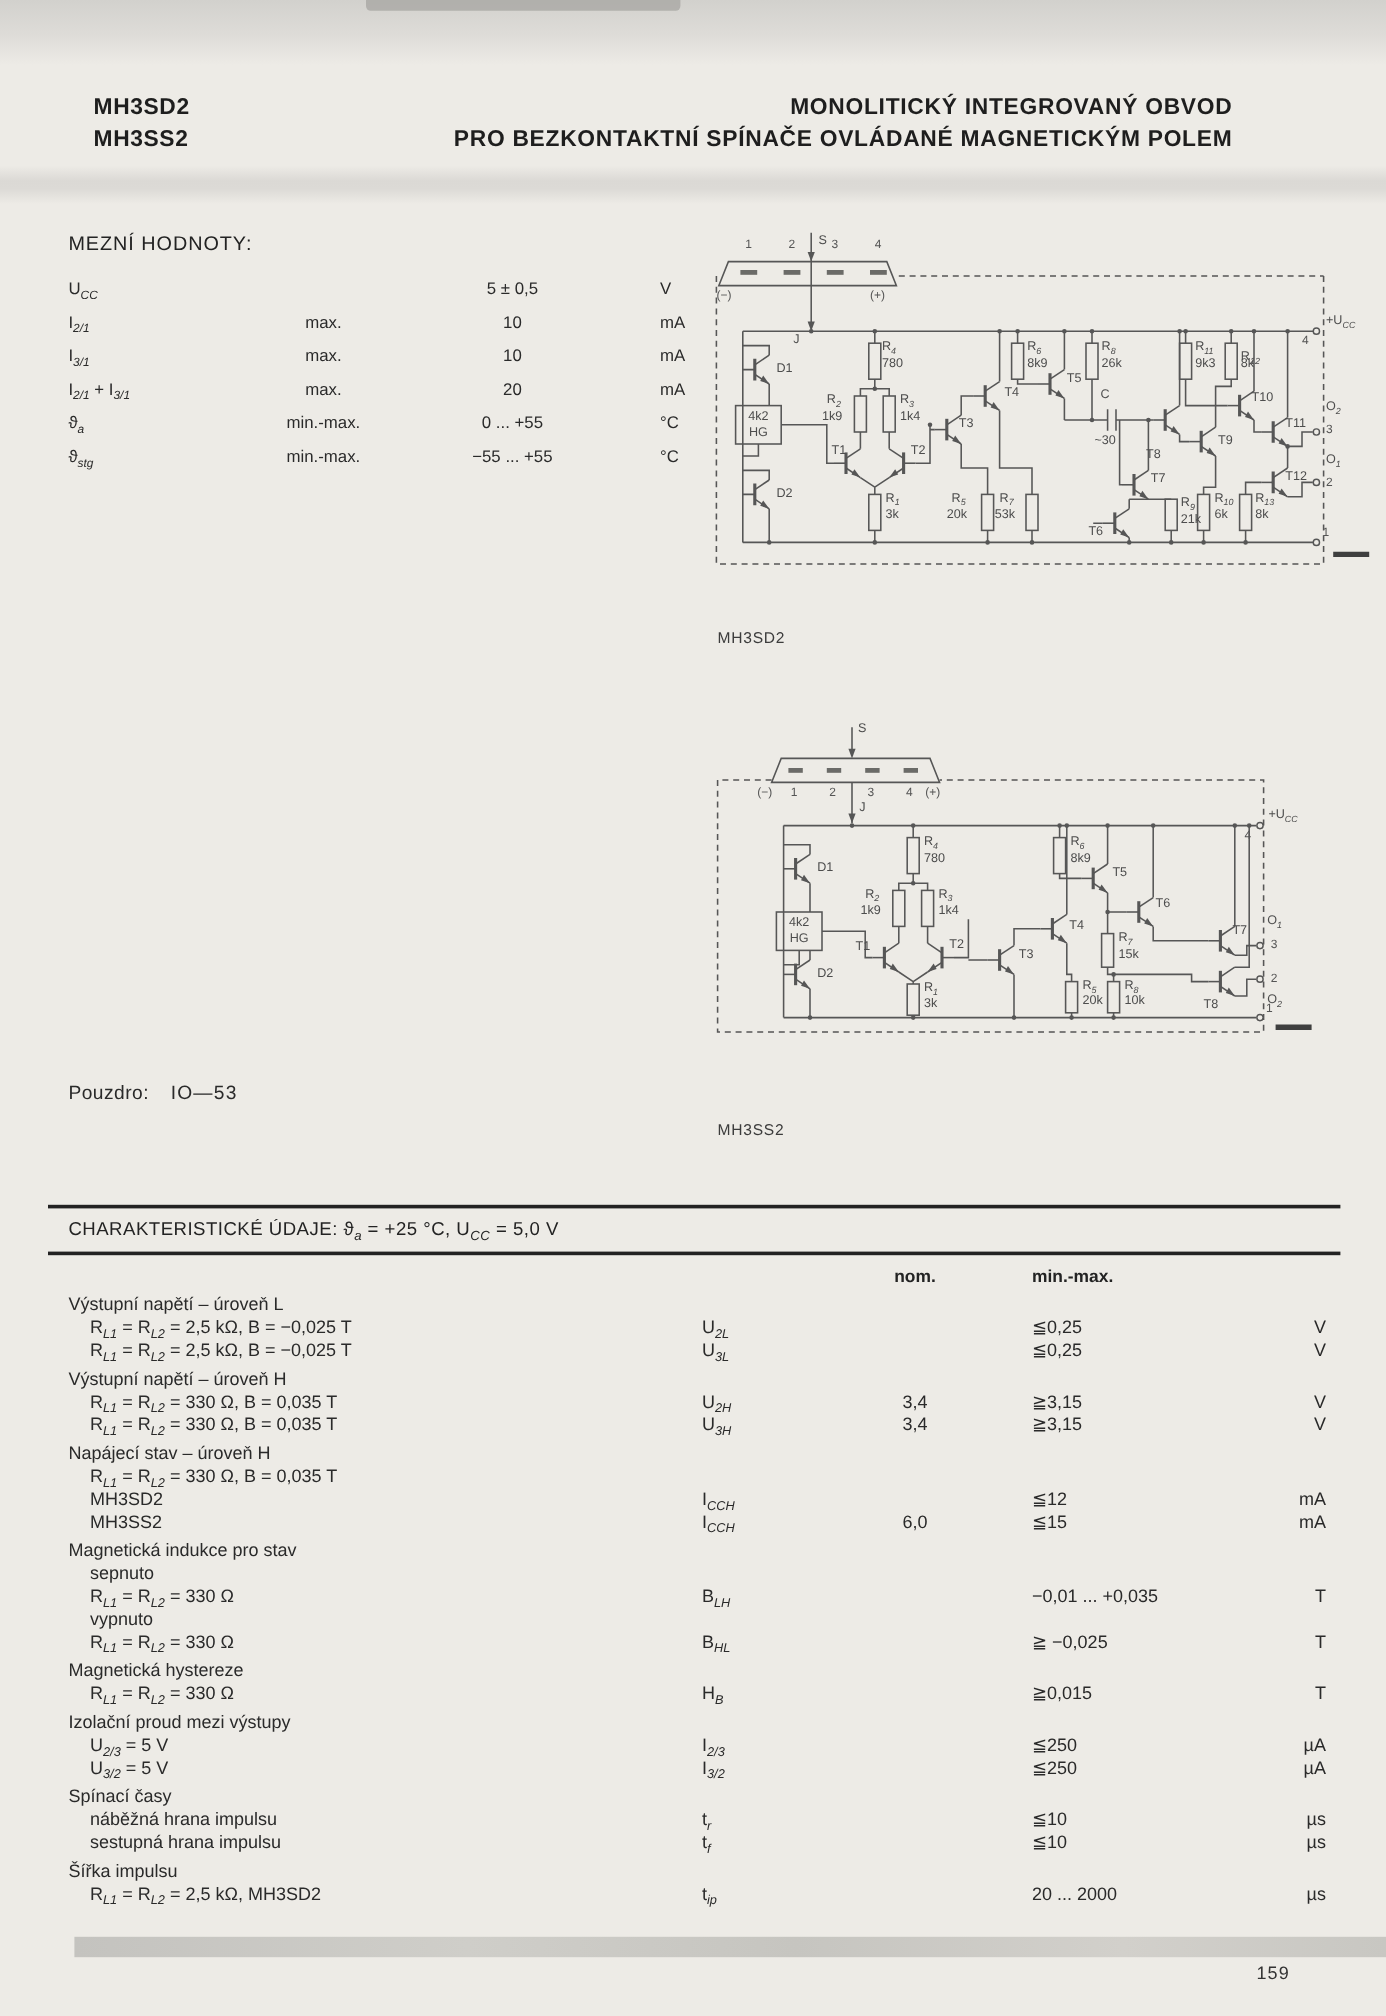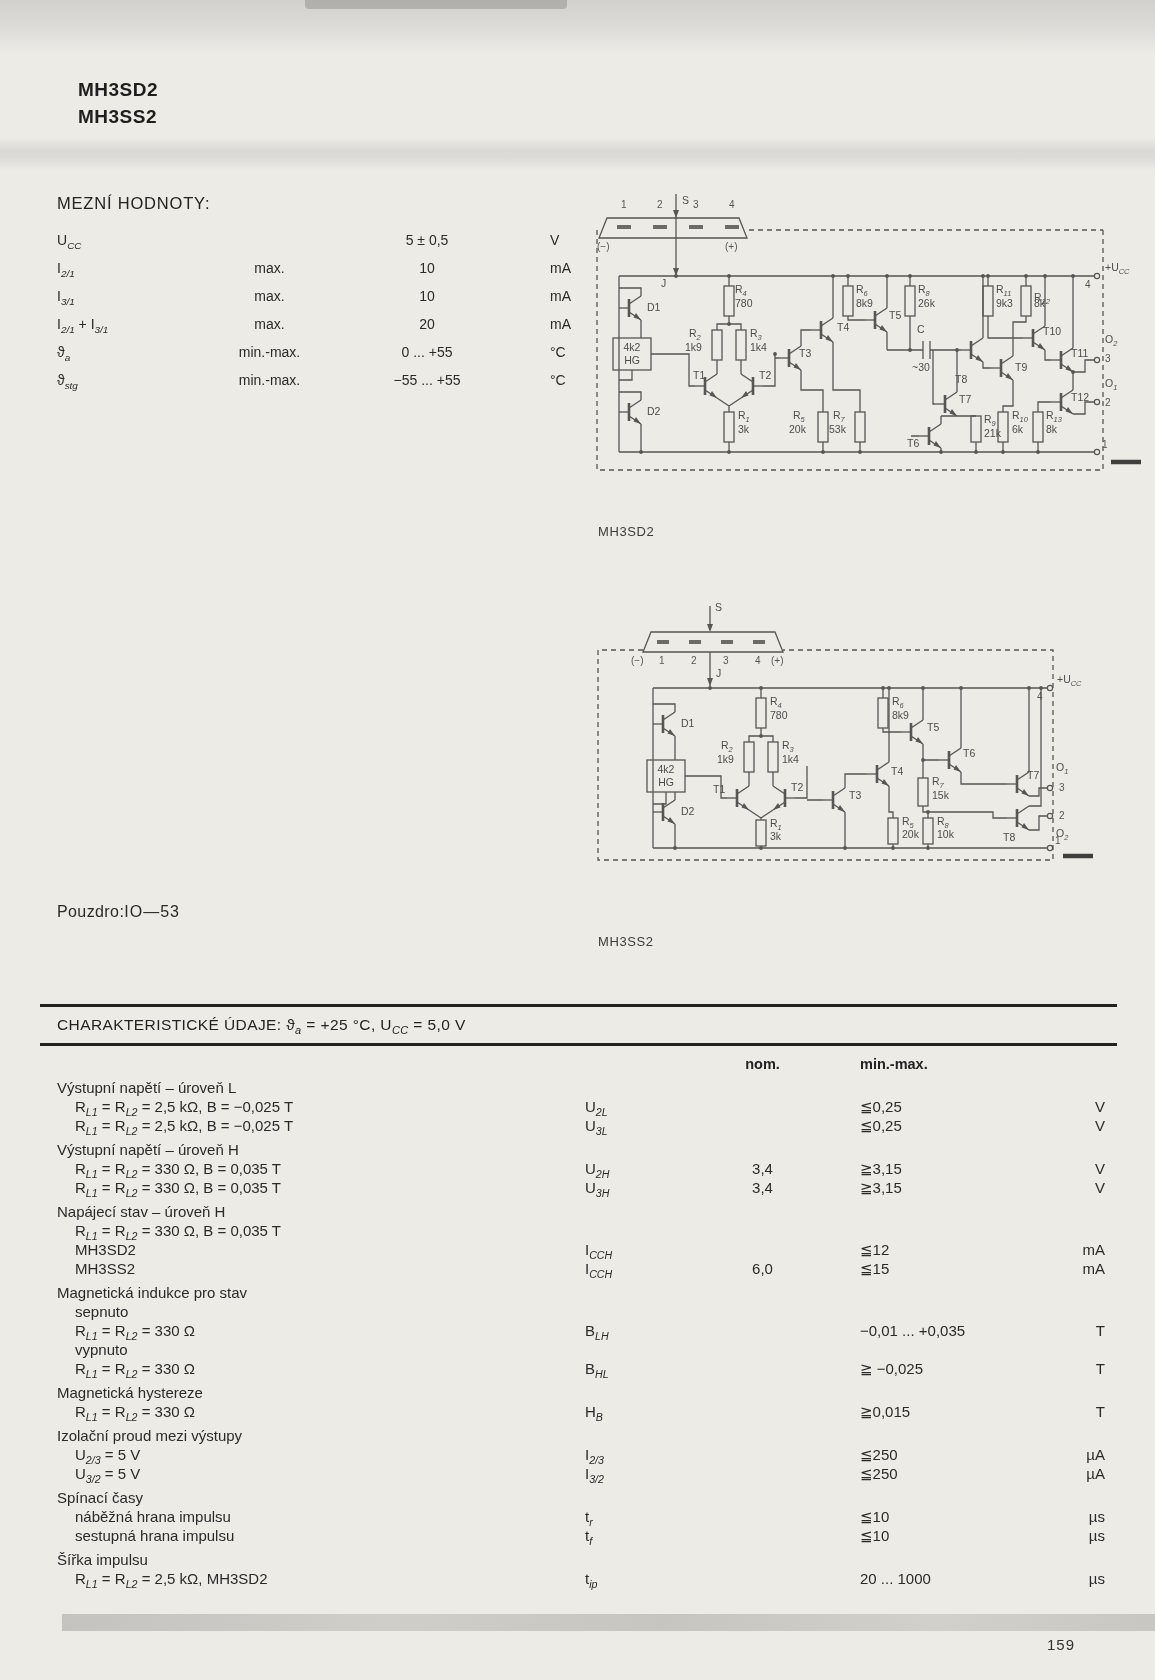--- a/index.html
+++ b/index.html
@@ -15,21 +15,21 @@
   .title-block{position:absolute;right:128px;top:76px;text-align:right;font-size:19px;font-weight:bold;line-height:27px;letter-spacing:.6px;color:#1e1e1e;}
   .limits-title{position:absolute;left:57px;top:194px;font-size:16.5px;letter-spacing:.8px;color:#232323;}
   .limits{position:absolute;left:57px;top:226px;width:540px;}
   .lrow{display:grid;grid-template-columns:150px 125px 190px 75px;height:28px;align-items:center;font-size:14px;}
   .l-sym{text-align:left;}
   .l-qual{text-align:center;}
   .l-val{text-align:center;}
   .l-unit{text-align:left;padding-left:28px;}
   sub{font-size:71%;font-style:italic;line-height:0;}
   .pouzdro{position:absolute;left:57px;top:903px;font-size:16px;letter-spacing:.4px;}
-  .pouzdro .val{letter-spacing:1px;}
+  .pouzdro .val{margin-left:18px;letter-spacing:1px;}
   .schematic{position:absolute;}
   .s1{left:593px;top:190px;width:560px;height:300px;}
   .s2{left:593px;top:572px;width:520px;height:312px;}
   .cap{position:absolute;font-size:13px;letter-spacing:.6px;color:#3c3c3c;}
   .cap1{left:598px;top:524px;}
   .cap2{left:598px;top:934px;}
   .sl{position:absolute;font-size:10.5px;line-height:1;color:#4d4d4d;white-space:nowrap;}
   .sl.pin{font-size:10px;color:#555;}
   .sl.ctr{text-align:center;}
   .chars{position:absolute;left:40px;top:1004px;width:1077px;}
@@ -59,20 +59,24 @@
 <body>
 
 <div class="page">
 
   <div class="band band-top"></div>
   <div class="streak"></div>
 
   <div class="parts">
     <div>MH3SD2</div>
     <div>MH3SS2</div>
+  </div>
+  <div class="title-block">
+    <div>MONOLITICKÝ INTEGROVANÝ OBVOD</div>
+    <div>PRO BEZKONTAKTNÍ SPÍNAČE OVLÁDANÉ MAGNETICKÝM POLEM</div>
   </div>
 
   <div class="band band-mid"></div>
 
   <div class="limits-title">MEZNÍ HODNOTY:</div>
   <div class="limits">
     <div class="lrow">
       <div class="l-sym">U<sub>CC</sub></div>
       <div class="l-qual"></div>
       <div class="l-val">5 ± 0,5</div>
@@ -554,21 +558,21 @@
         <div class="c-unit">µs</div>
       </div>
     </div>
 
     <div class="cgroup">
       <div class="cg-title">Šířka impulsu</div>
       <div class="crow">
         <div class="c-cond">R<sub>L1</sub> = R<sub>L2</sub> = 2,5 kΩ, MH3SD2</div>
         <div class="c-sym">t<sub>ip</sub></div>
         <div class="c-nom"></div>
-        <div class="c-mm">20 ... 1000</div>
+        <div class="c-mm">20 ... 2000</div>
         <div class="c-unit">µs</div>
       </div>
     </div>
   </div>
 
   <div class="band-bottom"></div>
   <div class="pagenum">159</div>
 
 </div>
 

